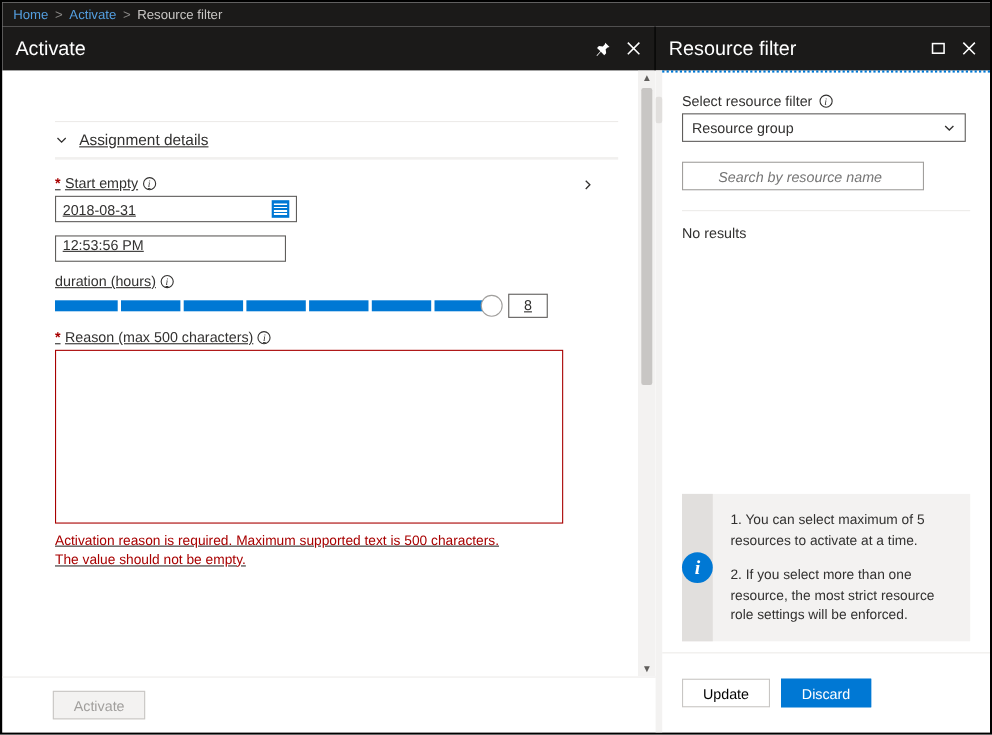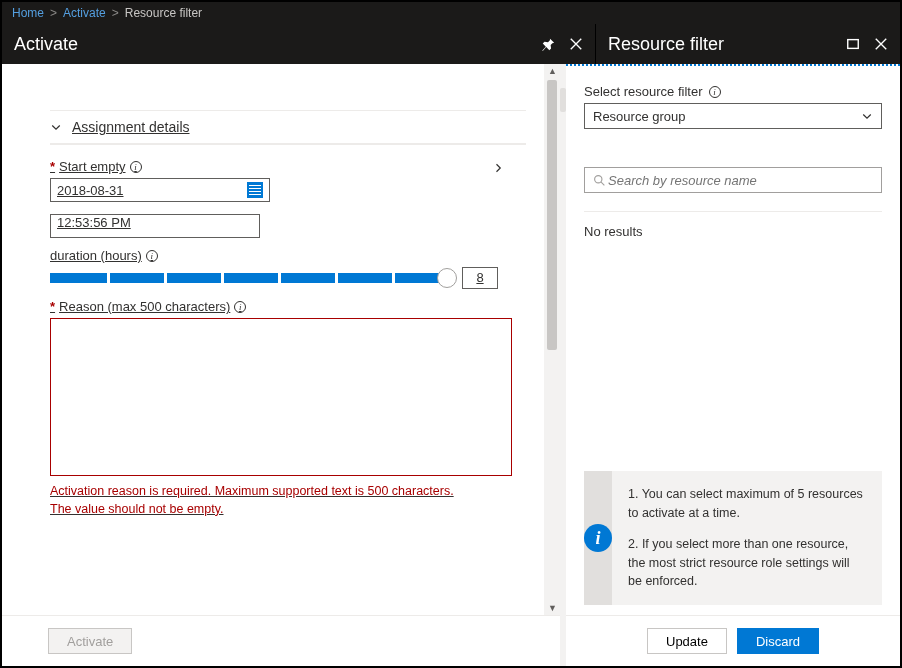--- a/index.html
+++ b/index.html
@@ -68,34 +68,34 @@
   .err { color: #a80000; font-size: 12.5px; margin-top: 4px; line-height: 1.4; }
 
   .footer-left { border-top: 1px solid #edebe9; padding: 12px 46px; display: flex; }
   .btn { height: 26px; padding: 0 18px; font-size: 13px; border: 1px solid #c8c6c4; background: #fff; cursor: pointer; display: inline-flex; align-items: center; }
   .btn.disabled { color: #a19f9d; background: #f3f2f1; }
   .btn.primary { background: #0078d4; border-color: #0078d4; color: #fff; }
 
   
   .right-content { padding: 18px 18px 10px 18px; flex: 1; display: flex; flex-direction: column; }
   .rt-label { font-size: 13px; margin-bottom: 4px; display: flex; align-items: center; gap: 6px; }
-  .select { width: 298px; height: 26px; border: 1px solid #605e5c; background: #fff; display: flex; align-items: center; justify-content: space-between; padding: 0 8px; font-size: 13px; margin-bottom: 18px; }
-  .search { width: 298px; height: 26px; border: 1px solid #a19f9d; display: flex; align-items: center; gap: 0; padding: 0 8px; color: #a19f9d; font-style: italic; background: #fff; margin-top: 20px; }
+  .select { width: 258px; height: 26px; border: 1px solid #605e5c; background: #fff; display: flex; align-items: center; justify-content: space-between; padding: 0 8px; font-size: 13px; margin-bottom: 18px; }
+  .search { width: 220px; height: 26px; border: 1px solid #a19f9d; display: flex; align-items: center; gap: 22px; padding: 0 8px; color: #a19f9d; font-style: italic; background: #fff; }
   .search input { border: none; outline: none; font-style: italic; color: #605e5c; flex: 1; font-size: 13px; background: transparent; }
   .hr { border: none; border-top: 1px solid #edebe9; margin: 18px 0 12px 0; }
   .no-results { font-size: 13px; color: #323130; }
 
   .info-banner { margin-top: auto; background: #f3f2f1; display: flex; }
   .info-banner .icon-col { width: 54px; background: #e1dfdd; display: flex; align-items: center; justify-content: center; }
   .info-circle { width: 28px; height: 28px; border-radius: 50%; background: #0078d4; color: #fff; display: flex; align-items: center; justify-content: center; font-family: Georgia, serif; font-style: italic; font-weight: bold; font-size: 18px; }
   .info-text { padding: 14px 16px; font-size: 12.5px; color: #323130; line-height: 1.5; }
   .info-text p { margin: 0 0 12px 0; }
   .info-text p:last-child { margin-bottom: 0; }
 
-  .footer-right { border-top: 1px solid #edebe9; padding: 12px 18px; display: flex; gap: 10px; justify-content: center; }
+  .footer-right { border-top: 1px solid #edebe9; padding: 23px 18px; display: flex; gap: 10px; }
 
   svg.chev { width: 12px; height: 12px; stroke: #323130; stroke-width: 1.6; fill: none; }
 </style>
 </head>
 <body>
 
 <div class="wrapper">
 
   <div class="breadcrumb">
     <a href="#">Home</a>

